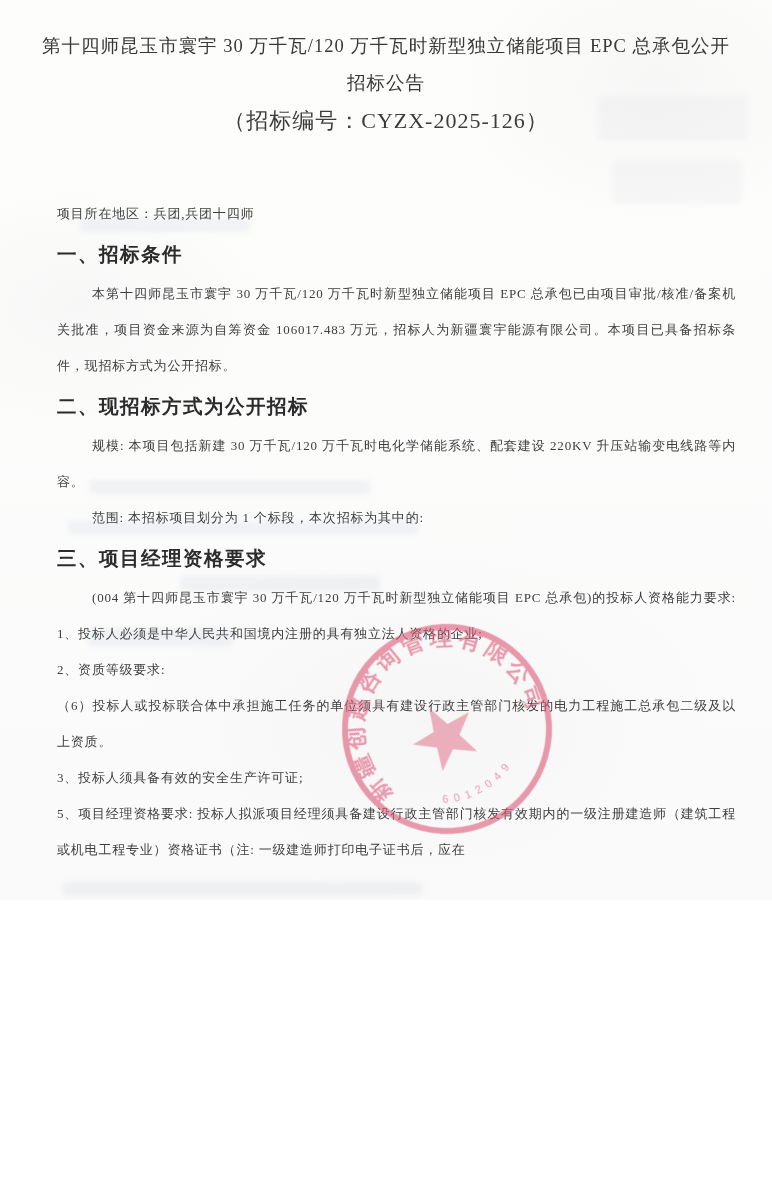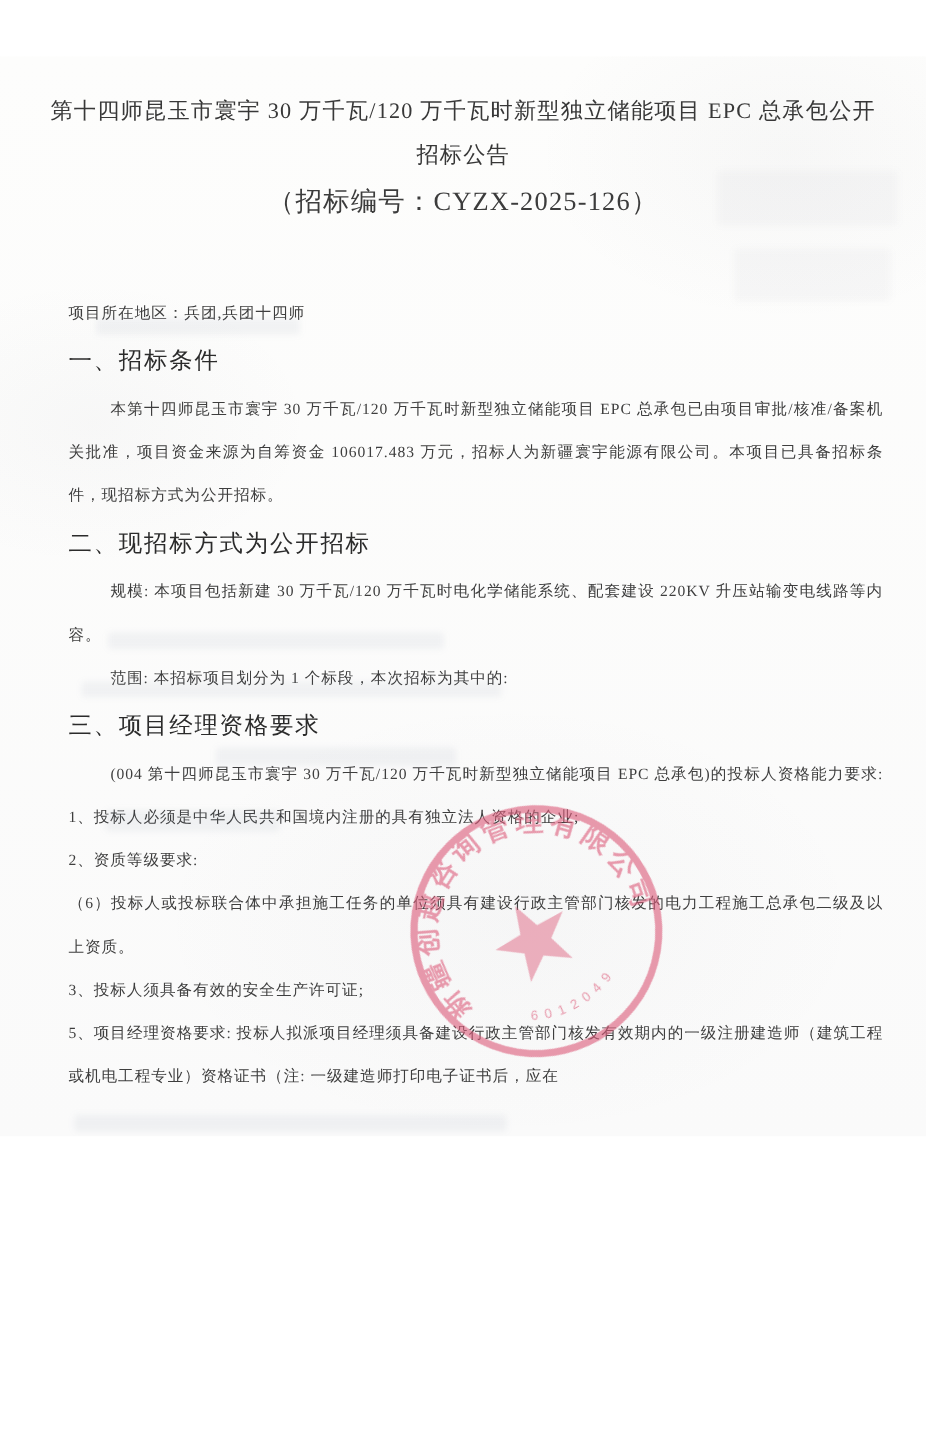--- a/index.html
+++ b/index.html
@@ -5,34 +5,33 @@
   html,body{margin:0;padding:0;background:#ffffff;}
   .page{
     position:relative;width:772px;height:900px;overflow:hidden;
     background:
       radial-gradient(ellipse 300px 200px at 85% 9%, rgba(115,118,128,0.045), transparent 70%),
       radial-gradient(ellipse 260px 170px at 10% 34%, rgba(115,118,128,0.035), transparent 70%),
       radial-gradient(ellipse 420px 260px at 55% 80%, rgba(115,118,128,0.035), transparent 70%),
       linear-gradient(#fdfdfc,#fafafa);
     font-family:"Liberation Serif","DejaVu Serif",serif;
     color:#3d3d3d;
-    margin-top:47px;
   }
   .doc-header{padding-top:28px;text-align:center;}
   .title-line{font-size:18.5px;line-height:37px;letter-spacing:1px;color:#383838;font-weight:normal;margin:0;}
   .tender-no{font-size:22px;line-height:37px;letter-spacing:1px;color:#3c3c3c;margin:0;}
   .doc-body{position:absolute;left:57px;top:196px;width:679px;}
   .doc-body p.para{
     margin:0;font-size:13px;line-height:36px;letter-spacing:0.8px;
     text-align:justify;text-justify:inter-character;color:#3e3e3e;
   }
   .doc-body p.indent{text-indent:35px;}
   .doc-body h2.heading{
     margin:4px 0 4px 0;font-family:"Liberation Sans","DejaVu Sans",sans-serif;
-    font-size:19.5px;font-weight:normal;line-height:36px;letter-spacing:1.5px;color:#2b2b2b;
+    font-size:19.5px;font-weight:bold;line-height:36px;letter-spacing:1.5px;color:#2b2b2b;
   }
   
   .seal{position:absolute;left:330px;top:612px;width:234px;height:234px;
         transform:rotate(-30deg);opacity:0.62;filter:blur(0.4px);}
   
   .ghost{position:absolute;background:rgba(100,110,135,0.07);filter:blur(2.5px);border-radius:3px;}
   .g1{left:598px;top:95px;width:150px;height:46px;background:rgba(100,110,135,0.04);}
   .g2{left:612px;top:160px;width:130px;height:44px;background:rgba(100,110,135,0.04);}
   .g3{left:80px;top:218px;width:170px;height:14px;}
   .g4{left:90px;top:480px;width:280px;height:14px;}

